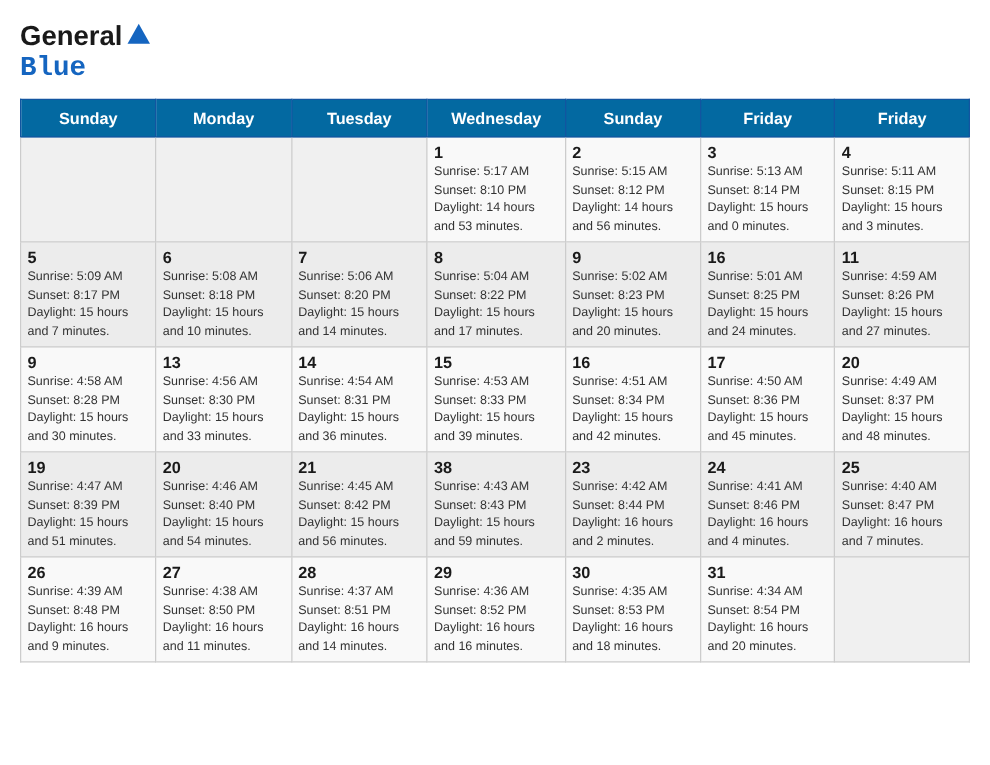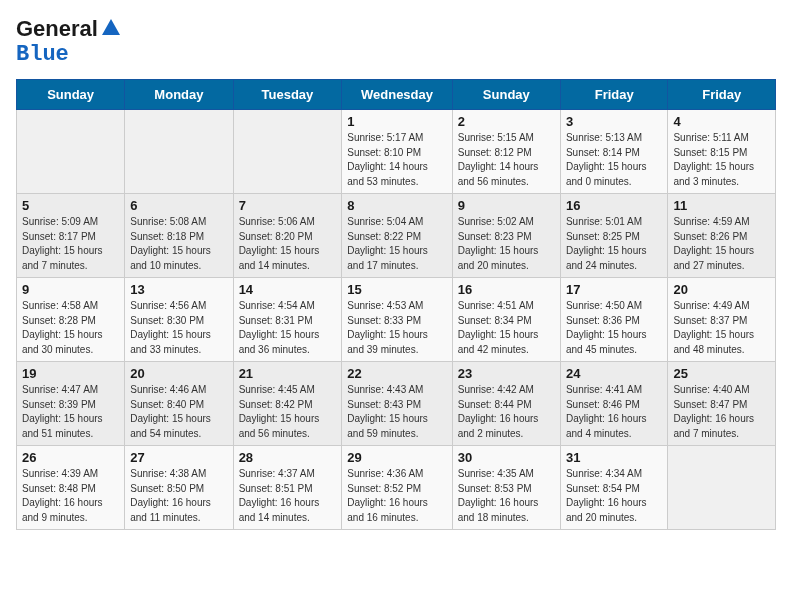--- a/index.html
+++ b/index.html
@@ -203,21 +203,21 @@
         </td>
         <td>
           <div class="day-number">20</div>
           <div class="day-info">Sunrise: 4:46 AM<br>Sunset: 8:40 PM<br>Daylight: 15 hours and 54 minutes.</div>
         </td>
         <td>
           <div class="day-number">21</div>
           <div class="day-info">Sunrise: 4:45 AM<br>Sunset: 8:42 PM<br>Daylight: 15 hours and 56 minutes.</div>
         </td>
         <td>
-          <div class="day-number">22</div>
+          <div class="day-number">38</div>
           <div class="day-info">Sunrise: 4:43 AM<br>Sunset: 8:43 PM<br>Daylight: 15 hours and 59 minutes.</div>
         </td>
         <td>
           <div class="day-number">23</div>
           <div class="day-info">Sunrise: 4:42 AM<br>Sunset: 8:44 PM<br>Daylight: 16 hours and 2 minutes.</div>
         </td>
         <td>
           <div class="day-number">24</div>
           <div class="day-info">Sunrise: 4:41 AM<br>Sunset: 8:46 PM<br>Daylight: 16 hours and 4 minutes.</div>
         </td>

